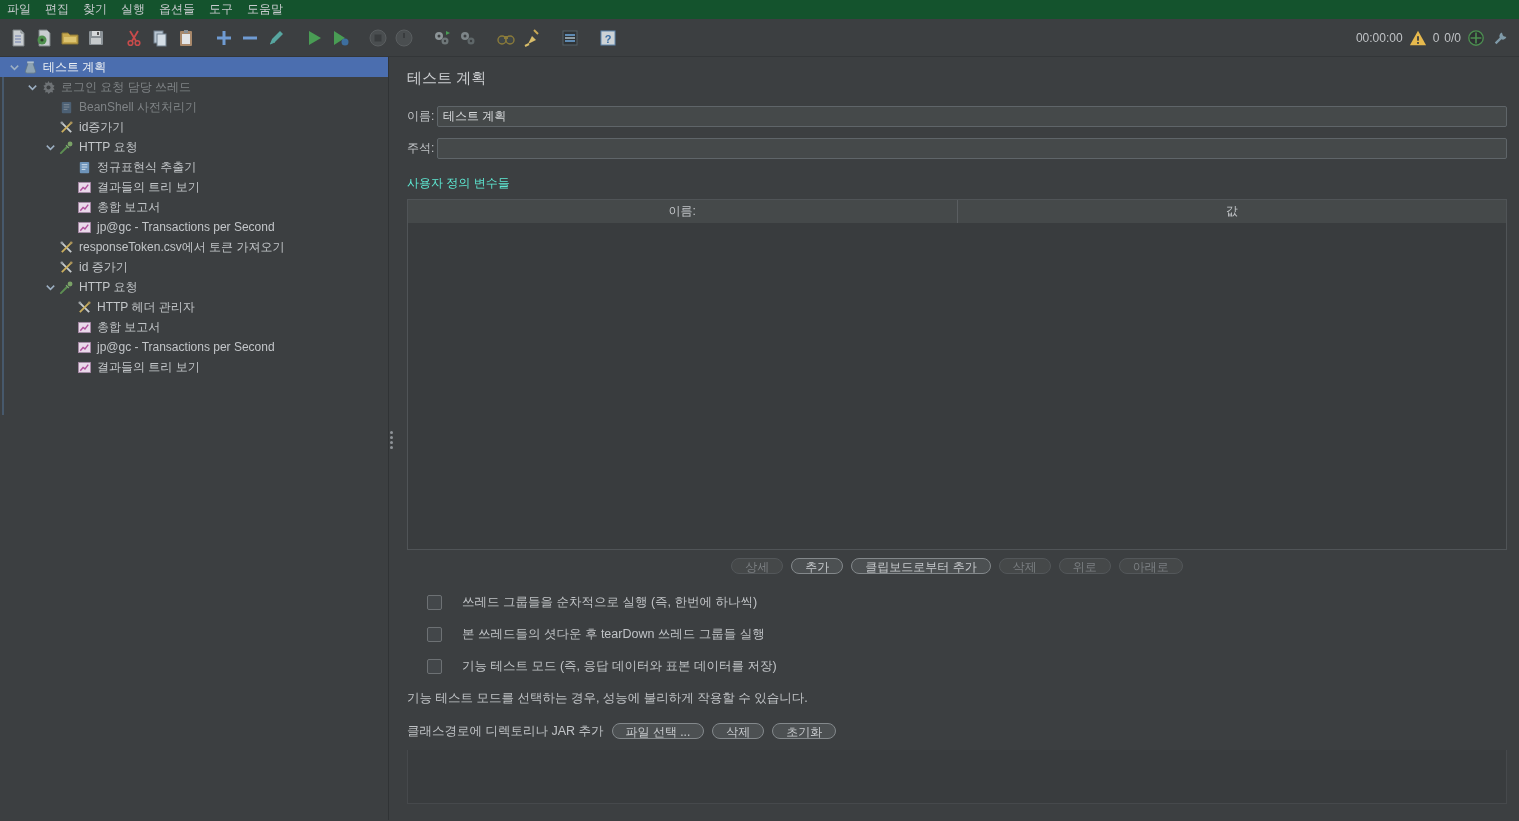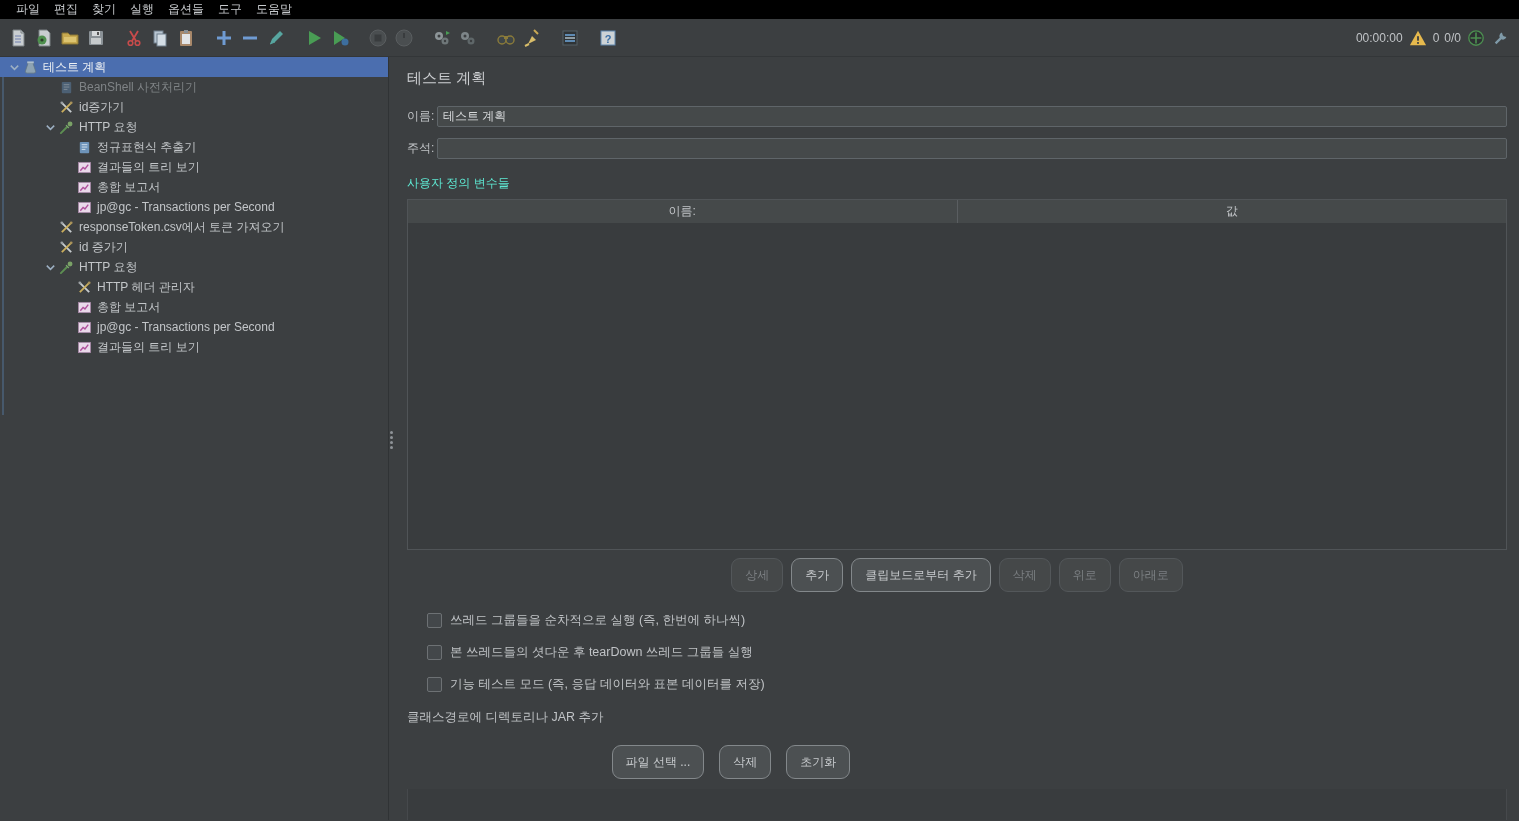--- a/index.html
+++ b/index.html
@@ -4,21 +4,21 @@
 <style>
   * { box-sizing: border-box; margin: 0; padding: 0; }
   html, body { width: 1519px; height: 821px; }
   body {
     background: #3c3f41;
     color: #bcbfc2;
     font-family: "Liberation Sans", "DejaVu Sans", sans-serif;
     font-size: 12px;
     overflow: hidden;
   }
-  .menubar { height: 19px; display: flex; align-items: center; padding: 0 9px; background: #000000; }
+  .menubar { height: 19px; display: flex; align-items: center; padding: 0 0; background: #14532d; }
   .menu-item { padding: 2px 7px; color: #c7cacd; cursor: default; }
   .toolbar { height: 38px; display: flex; align-items: center; background: #3c3f41; border-bottom: 1px solid #333638; padding: 0 6px; }
   .tb-groups { display: flex; align-items: center; }
   .tb-group { display: flex; align-items: center; gap: 2px; margin-right: 14px; }
   .tb-icon { width: 24px; height: 24px; display: inline-flex; align-items: center; justify-content: center; border-radius: 3px; }
   .tb-icon svg { width: 20px; height: 20px; }
   .tb-right { margin-left: auto; display: flex; align-items: center; gap: 5px; color: #c0c3c6; padding-right: 2px; }
   .tb-right .tb-icon { width: 20px; height: 20px; }
   .tb-right .tb-icon svg { width: 18px; height: 18px; }
   .content { display: flex; height: 763px; }
@@ -42,24 +42,24 @@
   .field-row { display: flex; align-items: center; margin-bottom: 11px; }
   .fl { width: 30px; flex: none; color: #c0c3c6; }
   .text-field { flex: 1; height: 21px; background: #45494a; border: 1px solid #5f6569; border-radius: 2px; color: #d8dadc; font-size: 12px; font-family: inherit; padding: 0 5px; outline: none; }
   .section-title { text-align: left; margin: 16px 0 7px; color: #5eead4; }
   .var-table { border: 1px solid #505457; }
   .thead { display: flex; height: 23px; background: #45494a; }
   .th { flex: 1; display: flex; align-items: center; justify-content: center; border-right: 1px solid #5a5e61; color: #c3c6c9; }
   .th:last-child { border-right: none; }
   .tbody { height: 326px; background: #393c3e; }
   .btn-row { display: flex; justify-content: center; gap: 8px; margin: 8px 0 0; }
-  button.btn { height: 34px; padding: 0 13px; background: #4c5052; border: 1px solid #83888b; border-radius: 9px; color: #c8cbce; font-size: 12px; font-family: inherit; cursor: default; }
+  button.btn { height: 16px; padding: 0 13px; background: #4c5052; border: 1px solid #83888b; border-radius: 9px; color: #c8cbce; font-size: 12px; font-family: inherit; cursor: default; }
   button.btn.disabled { border-color: #53575a; color: #7b7f82; background: #454849; }
   .chk-area { margin-top: 20px; }
-  .chk-row { display: flex; align-items: center; gap: 8px; margin-bottom: 15px; padding-left: 20px; }
+  .chk-row { display: flex; align-items: center; gap: 20px; margin-bottom: 15px; padding-left: 20px; }
   .checkbox { width: 15px; height: 15px; background: #43474a; border: 1px solid #6d7174; border-radius: 2px; flex: none; }
   .chk-label { color: #c0c3c6; font-size: 12.5px; }
   .note { margin: 2px 0 0; color: #c0c3c6; font-size: 12.5px; }
   .classpath-row { display: flex; align-items: flex-start; gap: 8px; margin: 16px 0 10px; font-size: 12.5px; color: #c0c3c6; }
   .lib-header { height: 23px; background: #45494a; border: 1px solid #505457; display: flex; align-items: center; justify-content: center; color: #c3c6c9; }
   .lib-body { height: 54px; background: #393c3e; border: 1px solid #46494c; border-top: none; }
 </style>
 </head>
 <body>
 
@@ -264,20 +264,35 @@
         </span>
         <span class="tree-icon">
           <svg viewBox="0 0 16 16">
             <path d="M5 3h6v1.5l2.5 7.5a1.8 1.8 0 0 1-1.8 2H4.3a1.8 1.8 0 0 1-1.8-2L5 4.5z" fill="#8ea3b3" stroke="#5f7382" stroke-width="0.8"></path>
             <rect x="4.5" y="1.5" width="7" height="2" fill="#aebecb"></rect>
           </svg>
         </span>
         <span class="tree-label">테스트 계획</span>
       </div>
       <div class="tree-row disabled">
+        <span class="indent" style="width: 24px;"></span>
+        <span class="chev">
+          <svg viewBox="0 0 14 14">
+            <path d="M3 5l4 4 4-4" fill="none" stroke="#9db0c3" stroke-width="1.6"></path>
+          </svg>
+        </span>
+        <span class="tree-icon">
+          <svg viewBox="0 0 16 16">
+            <path d="M8 1l1.2 2.2 2.5-.6.6 2.5L14.5 6 13 8l1.5 2-2.2.9.6 2.5-2.5-.6L8 15l-1.2-2.2-2.5.6.6-2.5L2.5 10 4 8 2.5 6l2.4-.9-.6-2.5 2.5.6z" fill="#979da0"></path>
+            <circle cx="8" cy="8" r="2.2" fill="#3c3f41"></circle>
+          </svg>
+        </span>
+        <span class="tree-label">로그인 요청 담당 쓰레드</span>
+      </div>
+      <div class="tree-row disabled">
         <span class="indent" style="width: 42px;"></span>
         <span class="chev"></span>
         <span class="tree-icon">
           <svg viewBox="0 0 16 16">
             <rect x="3" y="2" width="10" height="12" rx="1" fill="#5a7c9e"></rect>
             <path d="M5 5h6M5 7.5h6M5 10h4" stroke="#bccee0" stroke-width="1"></path>
           </svg>
         </span>
         <span class="tree-label">BeanShell 사전처리기</span>
       </div>
@@ -492,24 +507,25 @@
         <div class="chk-row">
           <span class="checkbox"></span>
           <span class="chk-label">본 쓰레드들의 셧다운 후 tearDown 쓰레드 그룹들 실행</span>
         </div>
         <div class="chk-row">
           <span class="checkbox"></span>
           <span class="chk-label">기능 테스트 모드 (즉, 응답 데이터와 표본 데이터를 저장)</span>
         </div>
       </div>
 
+    <div class="note">기능 테스트 모드를 선택하는 경우, 성능에 불리하게 작용할 수 있습니다.</div>
 
     <div class="classpath-row">
       <span>클래스경로에 디렉토리나 JAR 추가</span>
-      <span id="cpbtns" style="display:flex; gap:15px;margin-top:36px;">
+      <span id="cpbtns" style="display:flex; gap:8px;">
           <button class="btn">파일 선택 ...</button>
           <button class="btn">삭제</button>
           <button class="btn">초기화</button>
         </span>
     </div>
 
     <div class="lib-body"></div>
   </div>
 </div>
 

